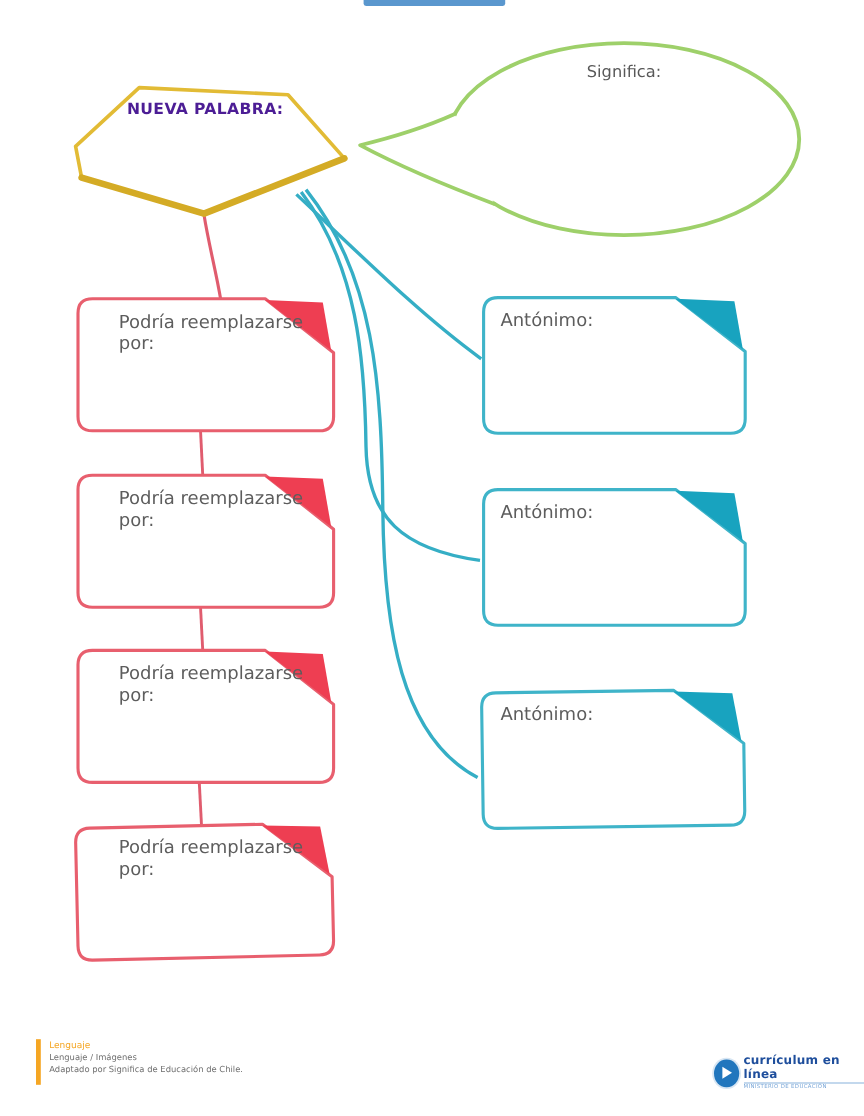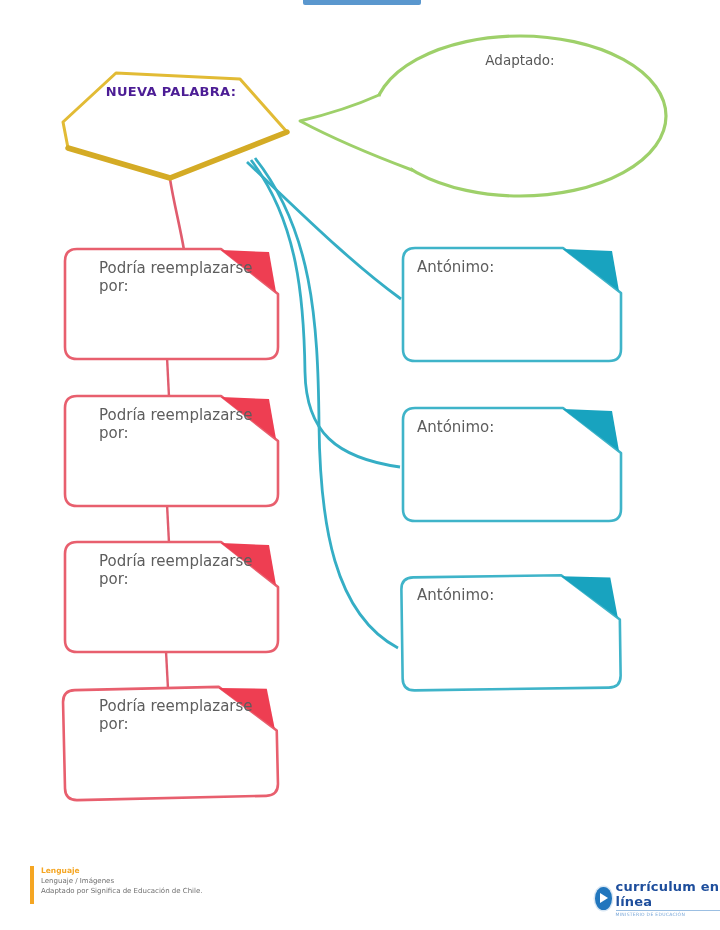--- a/index.html
+++ b/index.html
@@ -20,31 +20,31 @@
   .note-label{font-size:15px;line-height:18px;color:#5d5d5d;}
   .note-label.red{left:79px;width:160px;margin-left:20px;}
   .note-label.blue{left:417px;width:170px;}
   .top-mark{
     position:absolute;left:303px;top:0;width:118px;height:5px;
     background:#3d85c6;opacity:.85;border-radius:0 0 2px 2px;
   }
   
   .footer-bar{position:absolute;left:30px;top:866px;width:4px;height:38px;background:#f5a623;}
   .footer-text{position:absolute;left:41px;top:866px;font-size:7px;line-height:10px;color:#6f6f6f;}
-  .footer-cat{color:#f5a623;font-weight:bold;font-size:7.5px;}
+  .footer-cat{color:#f5a623;font-weight:normal;font-size:7.5px;}
   .logo{position:absolute;left:595px;top:879px;display:flex;align-items:center;gap:4px;}
   .logo-circle{
     width:23px;height:23px;border-radius:50%;background:#2176bd;
     display:flex;align-items:center;justify-content:center;box-shadow:0 0 0 1.5px #d8e6f3;
   }
   .logo-play{
     width:0;height:0;border-left:8px solid #ffffff;
     border-top:5px solid transparent;border-bottom:5px solid transparent;margin-left:2px;
   }
-  .logo-title{font-size:13px;font-weight:bold;color:#1e4e9c;letter-spacing:.2px;}
+  .logo-title{font-size:10px;font-weight:bold;color:#1e4e9c;letter-spacing:.2px;}
   .logo-sub{font-size:4.5px;color:#7aa7d8;border-top:.5px solid #9cbfe2;margin-top:1px;padding-top:1px;letter-spacing:.3px;}
 </style>
 </head>
 <body>
 
 <div class="page">
 
   <div class="top-mark"></div>
 
   <svg class="layer" width="720" height="930" viewBox="0 0 720 930">
@@ -89,21 +89,21 @@
       <path d="M 12 0 L 160 0 L 218 45 L 218 101 Q 218 113 206 113 L 12 113 Q 0 113 0 101 L 0 12 Q 0 0 12 0 Z" fill="#ffffff" stroke="#3fb4c9" stroke-width="2.6" stroke-linejoin="round"></path>
       <path d="M 160 1 L 209 3 L 216 43 Z" fill="#18a3bf"></path>
     </g>
     <g transform="translate(402,576) rotate(-0.8 109 56)">
       <path d="M 12 0 L 160 0 L 218 45 L 218 101 Q 218 113 206 113 L 12 113 Q 0 113 0 101 L 0 12 Q 0 0 12 0 Z" fill="#ffffff" stroke="#3fb4c9" stroke-width="2.6" stroke-linejoin="round"></path>
       <path d="M 160 1 L 209 3 L 216 43 Z" fill="#18a3bf"></path>
     </g>
   </svg>
 
   <div class="label hex-label">NUEVA PALABRA:</div>
-  <div class="label bubble-label">Adaptado:</div>
+  <div class="label bubble-label">Significa:</div>
 
   <div class="label note-label red" style="top:259px">Podría reemplazarse por:</div>
   <div class="label note-label red" style="top:406px">Podría reemplazarse por:</div>
   <div class="label note-label red" style="top:552px">Podría reemplazarse por:</div>
   <div class="label note-label red" style="top:697px">Podría reemplazarse por:</div>
 
   <div class="label note-label blue" style="top:258px">Antónimo:</div>
   <div class="label note-label blue" style="top:418px">Antónimo:</div>
   <div class="label note-label blue" style="top:586px">Antónimo:</div>
 

